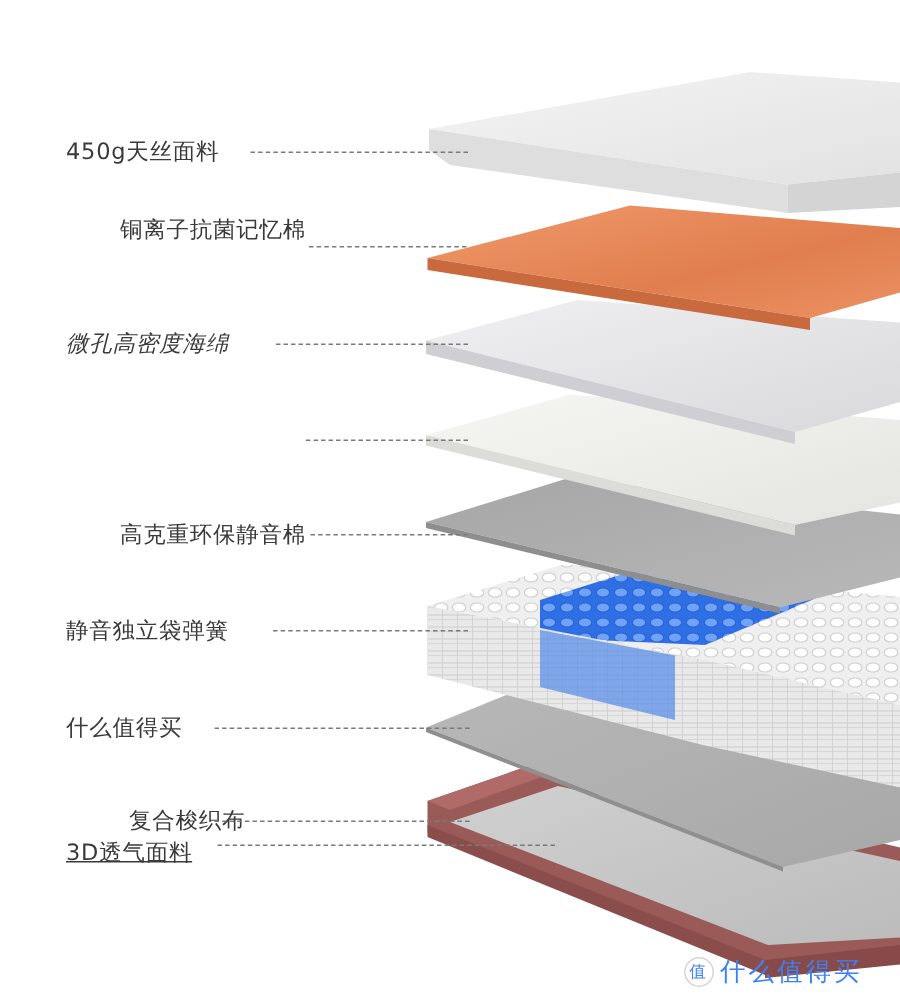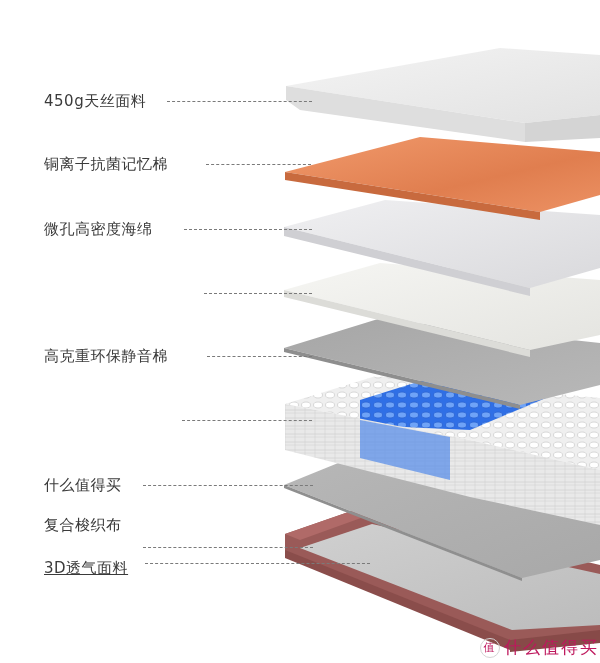--- a/index.html
+++ b/index.html
@@ -3,21 +3,21 @@
 <meta charset="utf-8">
 <style>
   html, body { margin:0; padding:0; background:#ffffff; }
   body { width:600px; height:663px; position:relative; overflow:hidden;
          font-family:"DejaVu Sans","Liberation Sans",sans-serif; }
   .stage { position:absolute; left:0; top:0; width:600px; height:550px; }
   svg.layers { position:absolute; left:0; top:0; }
   .label { position:absolute; left:44px; font-size:15px; color:#3a3a3a;
            white-space:nowrap; line-height:18px; letter-spacing:0.5px; }
   .leader { position:absolute; height:0; border-top:1px dashed #7a7a7a; }
-  .watermark { position:absolute; left:480px; top:636px; font-size:17px; color:#be185d;
+  .watermark { position:absolute; left:456px; top:636px; font-size:17px; color:#3b82f6;
                letter-spacing:2px; white-space:nowrap; }
   .wm-logo { display:inline-block; width:18px; height:18px; border:1.5px solid #d4d4d4;
              border-radius:50%; font-size:11px; text-align:center; line-height:18px;
              vertical-align:middle; margin-right:4px; }
 </style>
 </head>
 <body>
 
 <div class="stage">
 
@@ -112,37 +112,38 @@
     <g>
       <polygon points="286,86 500,48 600,55 600,115 525,123" fill="url(#gTop)"></polygon>
       <polygon points="286,86 525,123 525,142 300,110 286,100" fill="#dedede"></polygon>
       <polygon points="525,123 600,115 600,138 525,142" fill="#d4d4d4"></polygon>
     </g>
   </svg>
 
   <div class="label" style="top:92px;">450g天丝面料</div>
   <div class="leader" style="left:167px; top:101px; width:145px;"></div>
 
-  <div class="label" style="top:155px;">铜离子抗菌记忆棉</div>
+  <div class="label" style="top:144px;margin-left:36px;">铜离子抗菌记忆棉</div>
   <div class="leader" style="left:206px; top:164px; width:105px;"></div>
 
-  <div class="label" style="top:220px;">微孔高密度海绵</div>
+  <div class="label" style="top:220px;font-style:italic;">微孔高密度海绵</div>
   <div class="leader" style="left:184px; top:229px; width:128px;"></div>
 
   <div class="leader" style="left:204px; top:293px; width:108px;"></div>
 
-  <div class="label" style="top:347px;">高克重环保静音棉</div>
+  <div class="label" style="top:347px;margin-left:36px;">高克重环保静音棉</div>
   <div class="leader" style="left:207px; top:356px; width:105px;"></div>
 
+  <div class="label" style="top:411px;">静音独立袋弹簧</div>
   <div class="leader" style="left:182px; top:420px; width:130px;"></div>
 
   <div class="label" style="top:476px;">什么值得买</div>
   <div class="leader" style="left:143px; top:485px; width:170px;"></div>
 
-  <div class="label" style="top:516px;">复合梭织布</div>
+  <div class="label" style="top:538px;margin-left:42px;">复合梭织布</div>
   <div class="leader" style="left:143px; top:547px; width:170px;"></div>
 
   <div class="label" style="top:559px;text-decoration:underline;">3D透气面料</div>
   <div class="leader" style="left:145px; top:563px; width:225px;"></div>
 
   <div class="watermark">
     <span class="wm-logo">值</span><span>什么值得买</span>
   </div>
 </div>
 

